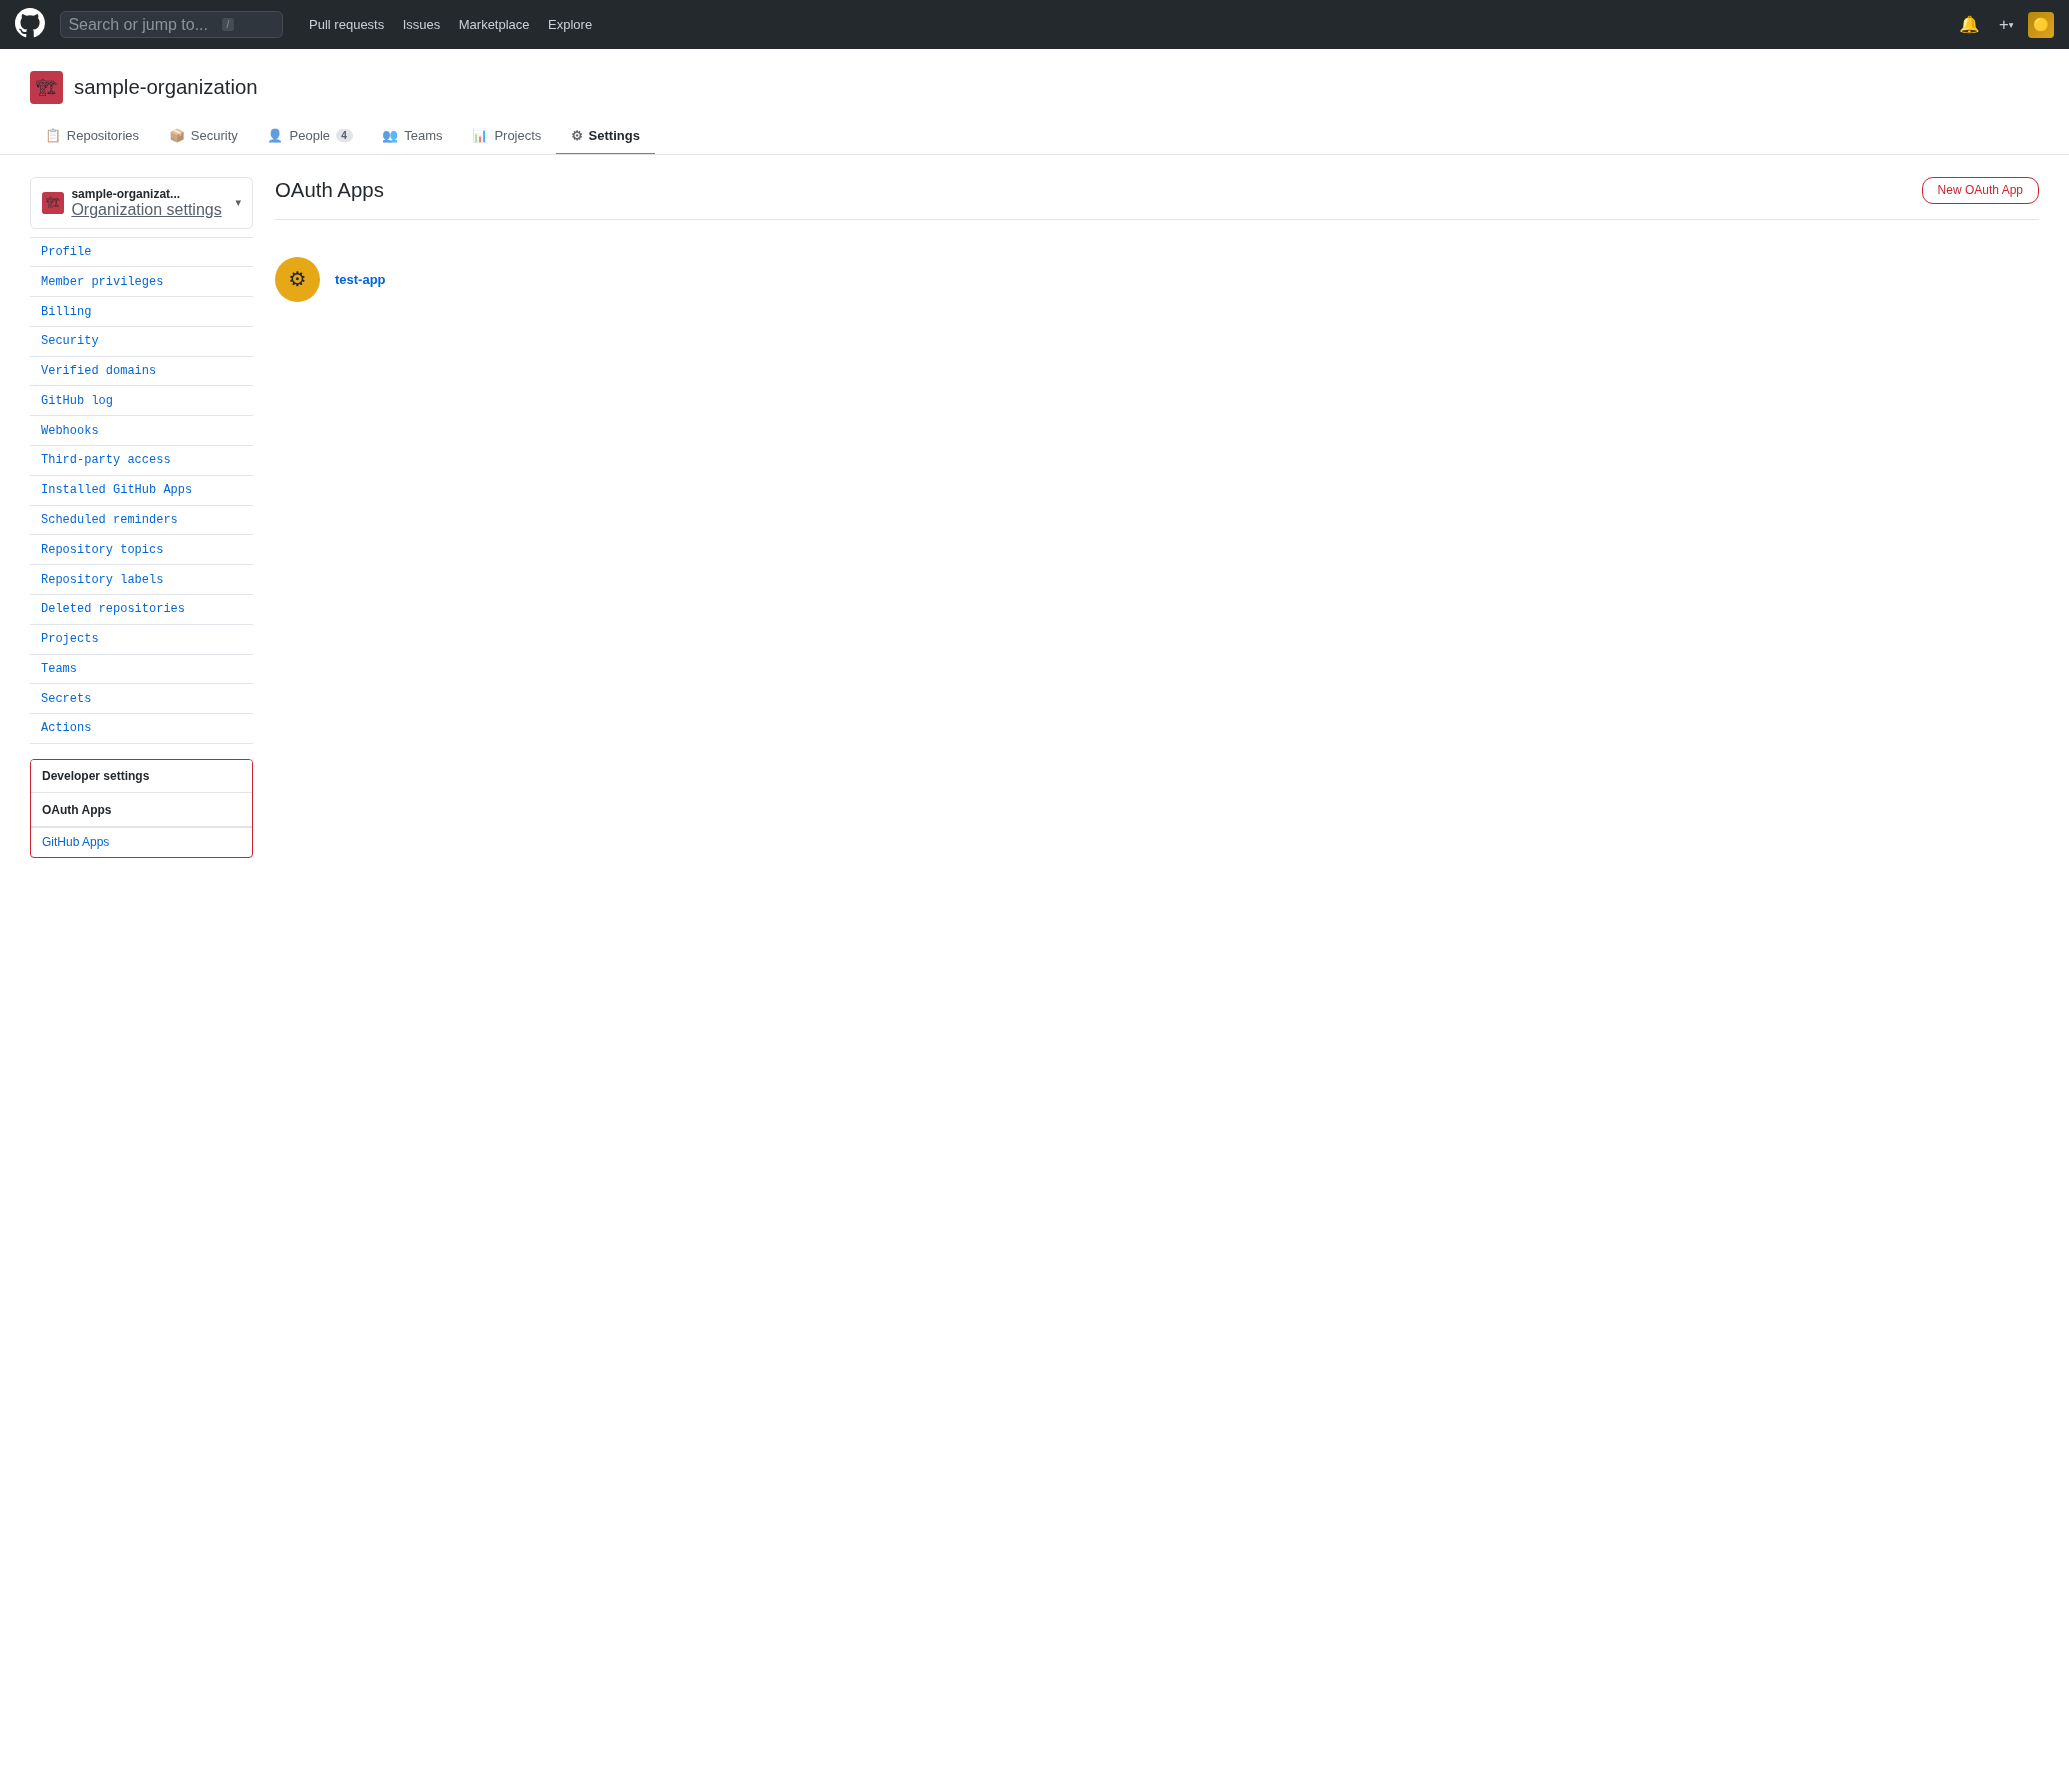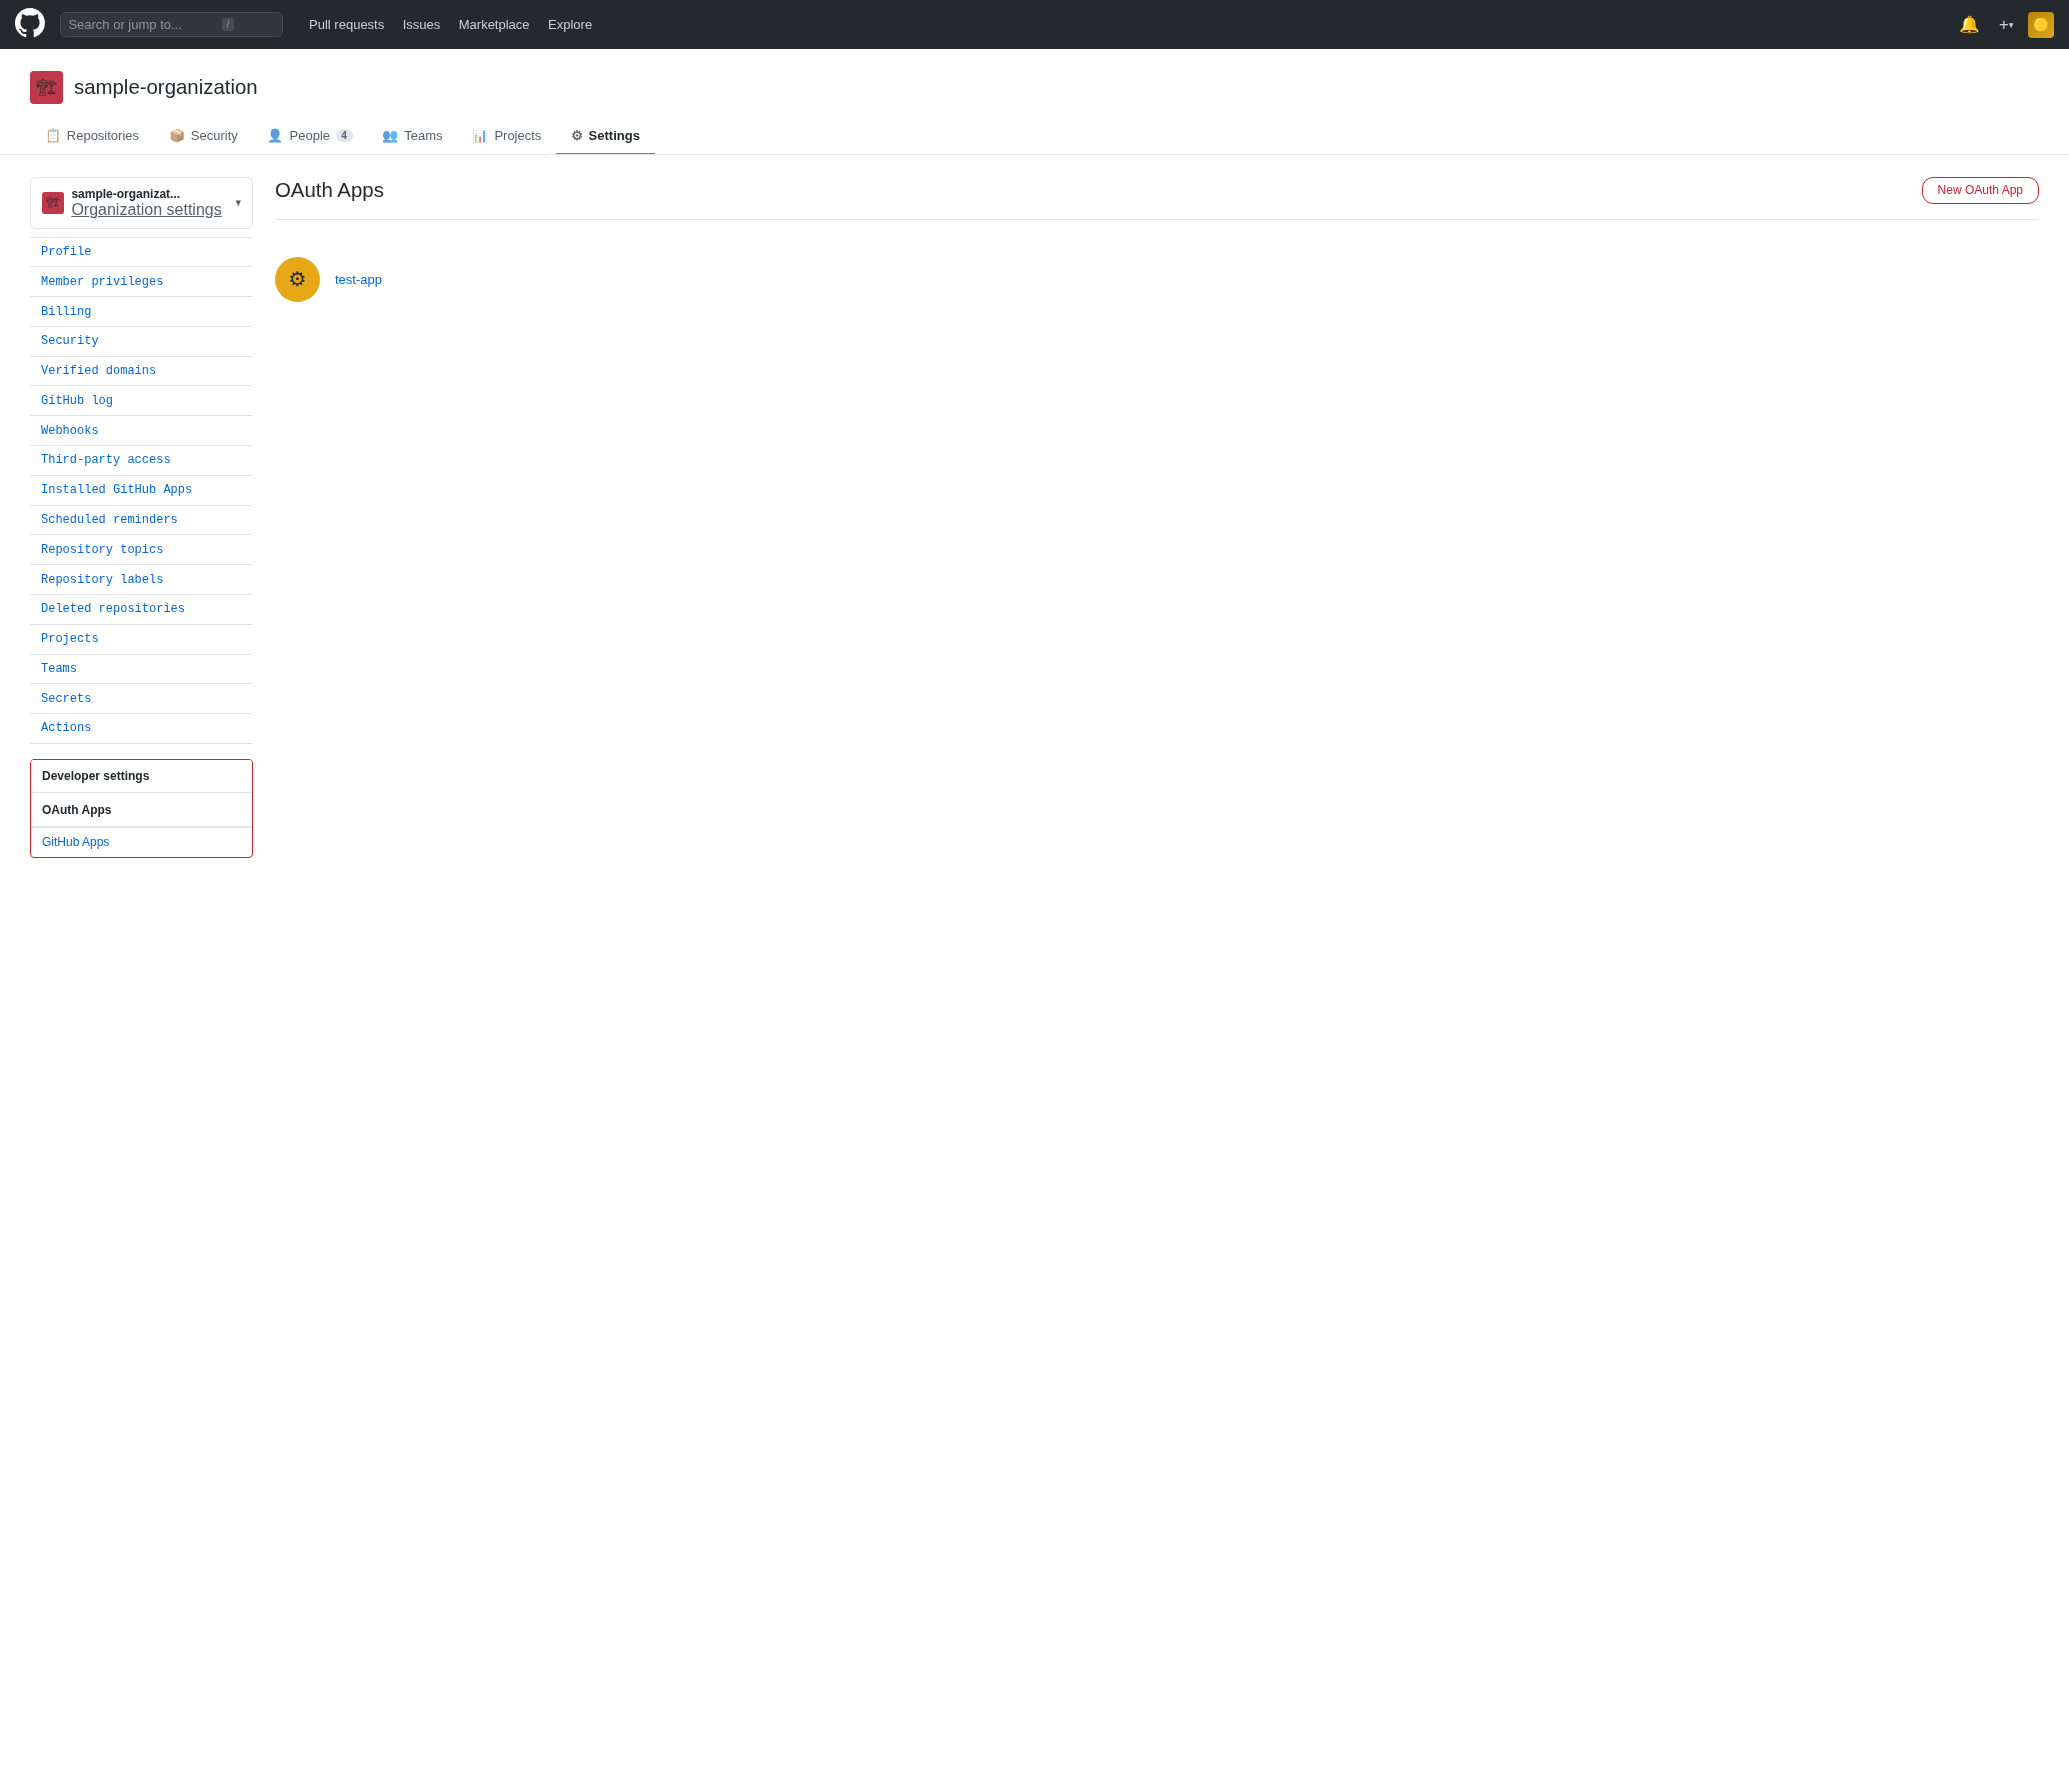--- a/index.html
+++ b/index.html
@@ -27,21 +27,21 @@
       border-radius: 5.6px;
       padding: 3.7px 7.4px;
       gap: 5.6px;
       width: 223px;
     }
     .navbar-search input {
       background: transparent;
       border: none;
       outline: none;
       color: #c8d1d9;
-      font-size: 13px;
+      font-size: 16px;
       width: 148px;
     }
     .navbar-search input::placeholder { color: #8b949e; }
     .search-slash {
       background: #444d56;
       color: #8b949e;
       border-radius: 2.8px;
       padding: 0.9px 4.6px;
       font-size: 10.2px;
     }
@@ -239,21 +239,21 @@
     .app-avatar {
       width: 45px; height: 45px;
       border-radius: 50%;
       background: #e6a817;
       display: flex; align-items: center; justify-content: center;
       font-size: 20.4px;
     }
     .app-name {
       color: #0366d6;
       font-size: 13px;
-      font-weight: 400;
+      font-weight: 700;
       text-decoration: none;
     }
 
     
     .pixel-avatar {
       width: 33px; height: 33px;
       image-rendering: pixelated;
       border-radius: 3.7px;
       background: #c0394b;
       display: flex; align-items: center; justify-content: center;

